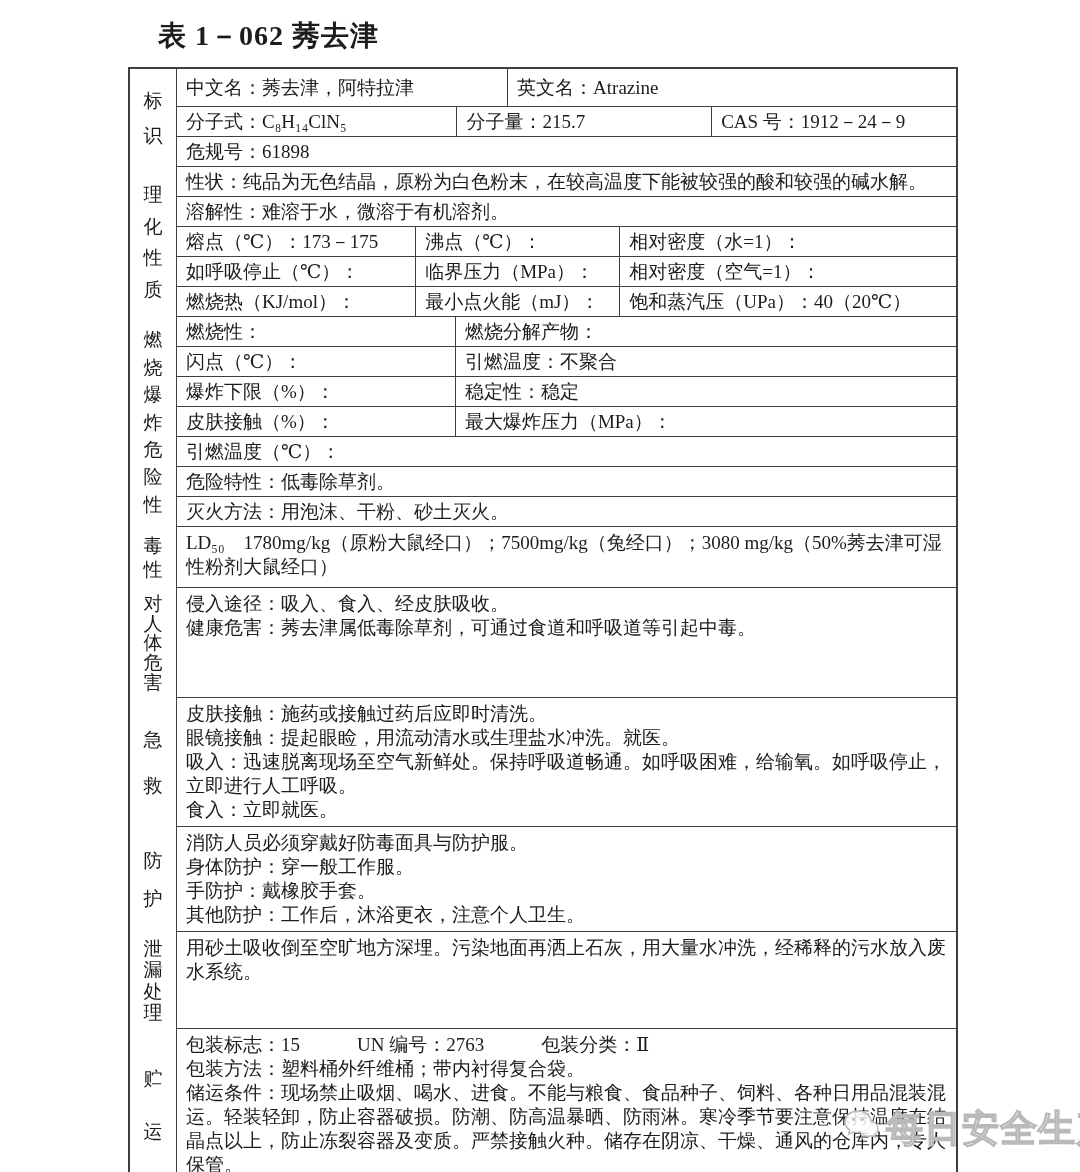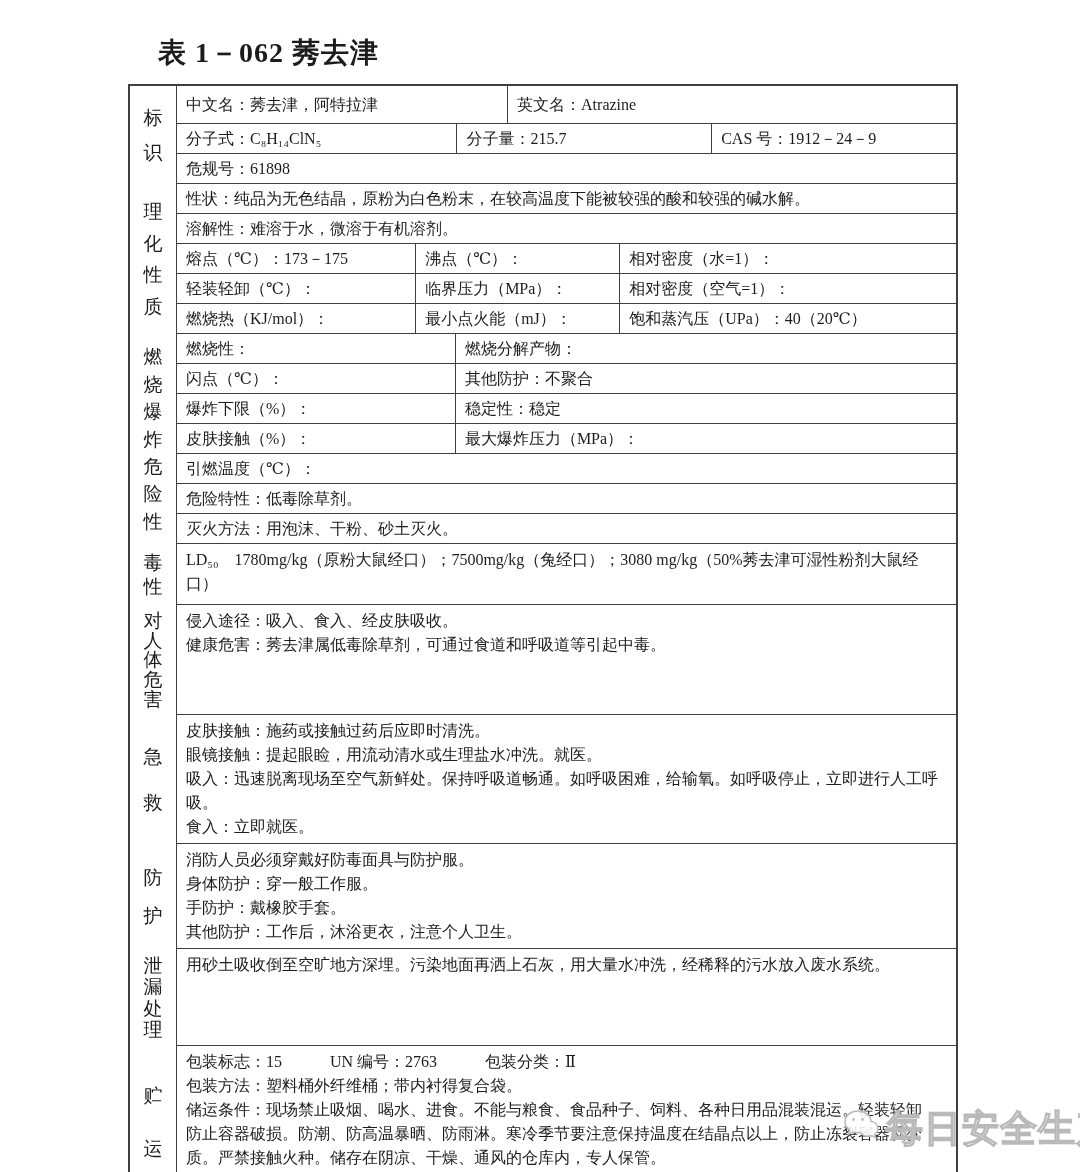--- a/index.html
+++ b/index.html
@@ -14,21 +14,21 @@
     position:relative;
   }
   .page{
     padding:14px 0 0 128px;
     width:1080px;
   }
   .doc-title{
     font-size:28px;
     font-weight:bold;
     letter-spacing:1px;
-    margin:20px 0 12px 30px;
+    margin:3px 0 12px 30px;
   }
   .doc-table{
     width:830px;
     border:2px solid var(--line);
   }
   .section{
     display:flex;
     align-items:stretch;
   }
   .label-cell{
@@ -53,21 +53,21 @@
     display:flex;
     align-items:stretch;
     border-bottom:1px solid var(--line);
     min-height:30px;
   }
   .section:last-child .row:last-child{border-bottom:none;}
   .cell{
     display:flex;
     align-items:center;
     padding:2px 9px;
-    font-size:16px;
+    font-size:19px;
     border-right:1px solid var(--line);
     white-space:pre-line;
     line-height:24px;
     min-width:0;
   }
   .cell:last-child{border-right:none;}
   .cell.top{align-items:flex-start;padding-top:4px;padding-bottom:4px;}
   
   .cA{flex:0 0 42.5%;} .cB{flex:1 1 auto;}
   .cC{flex:0 0 36%;}   .cD{flex:0 0 32.7%;} .cE{flex:1 1 auto;}
@@ -146,21 +146,21 @@
         </div>
         <div class="row">
           <div class="cell cFull">溶解性：难溶于水，微溶于有机溶剂。</div>
         </div>
         <div class="row">
           <div class="cell cF">熔点（℃）：173－175</div>
           <div class="cell cG">沸点（℃）：</div>
           <div class="cell cH">相对密度（水=1）：</div>
         </div>
         <div class="row">
-          <div class="cell cF">轻装轻卸（℃）：</div>
+          <div class="cell cF">如呼吸停止（℃）：</div>
           <div class="cell cG">临界压力（MPa）：</div>
           <div class="cell cH">相对密度（空气=1）：</div>
         </div>
         <div class="row">
           <div class="cell cF">燃烧热（KJ/mol）：</div>
           <div class="cell cG">最小点火能（mJ）：</div>
           <div class="cell cH">饱和蒸汽压（UPa）：40（20℃）</div>
         </div>
       </div>
     </div>
@@ -175,21 +175,21 @@
           <span class="vchar">险</span>
           <span class="vchar">性</span>
         </div>
       <div class="content">
         <div class="row">
           <div class="cell cI">燃烧性：</div>
           <div class="cell cJ">燃烧分解产物：</div>
         </div>
         <div class="row">
           <div class="cell cI">闪点（℃）：</div>
-          <div class="cell cJ">其他防护：不聚合</div>
+          <div class="cell cJ">引燃温度：不聚合</div>
         </div>
         <div class="row">
           <div class="cell cI">爆炸下限（%）：</div>
           <div class="cell cJ">稳定性：稳定</div>
         </div>
         <div class="row">
           <div class="cell cI">皮肤接触（%）：</div>
           <div class="cell cJ">最大爆炸压力（MPa）：</div>
         </div>
         <div class="row">

